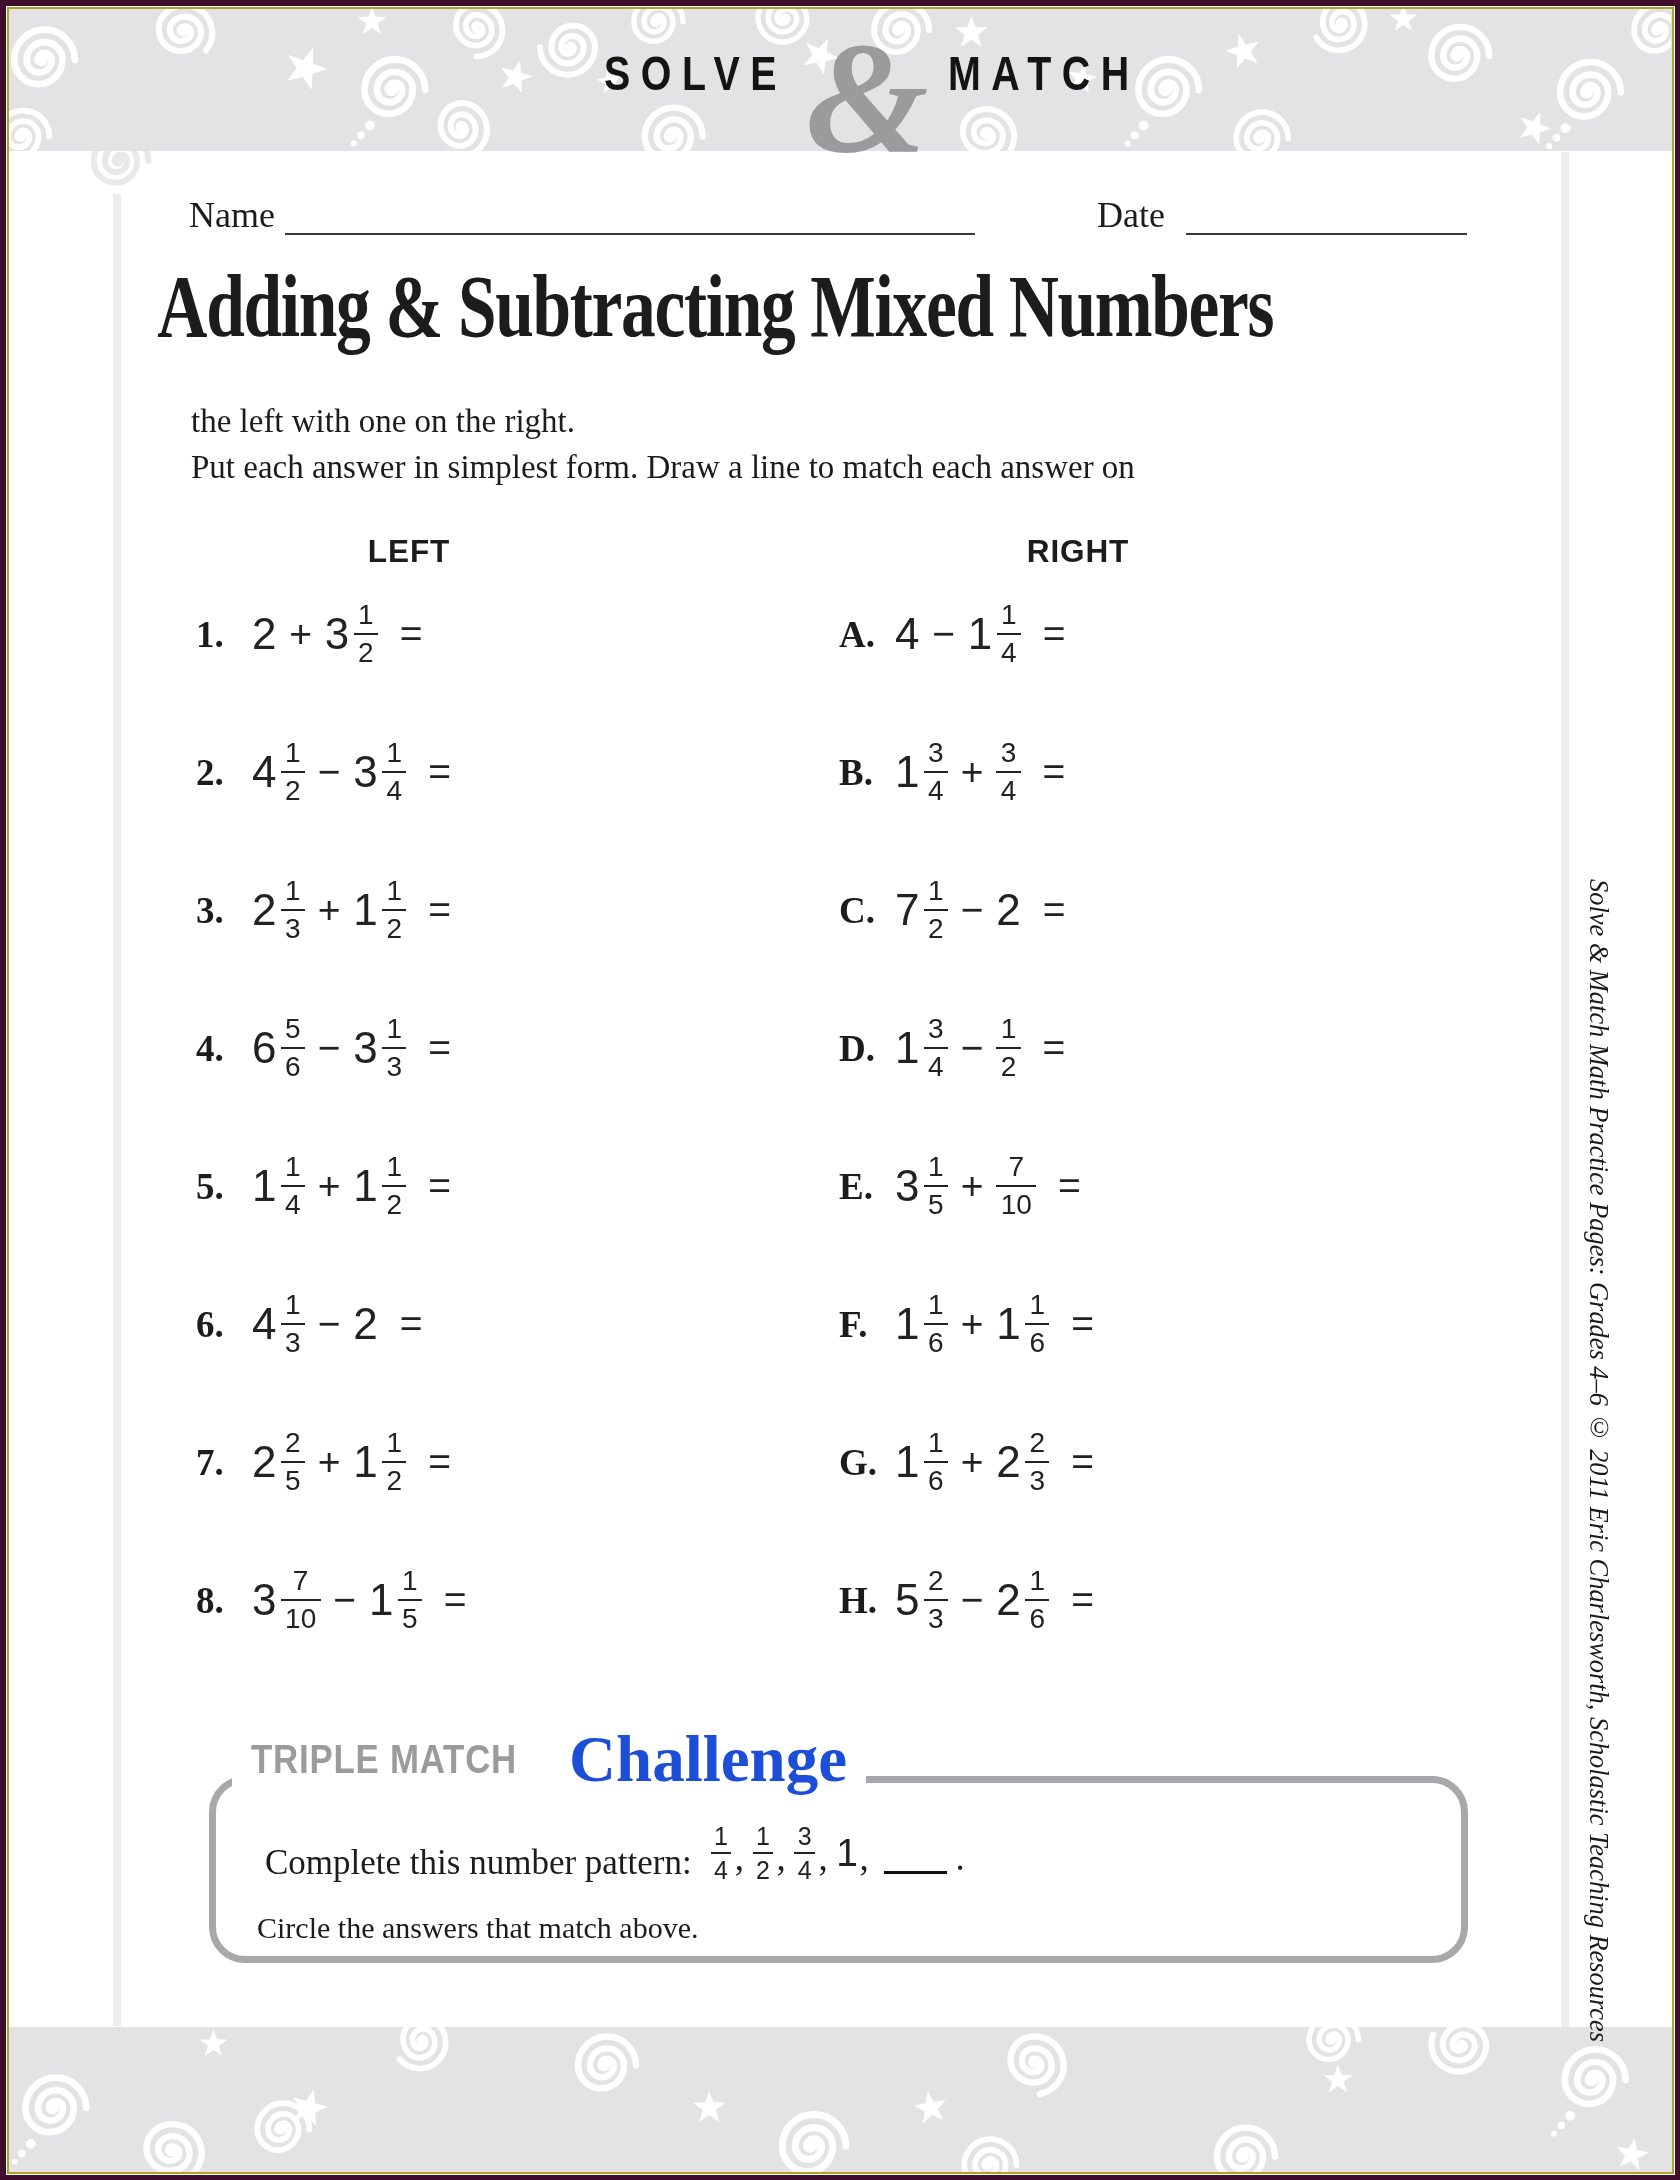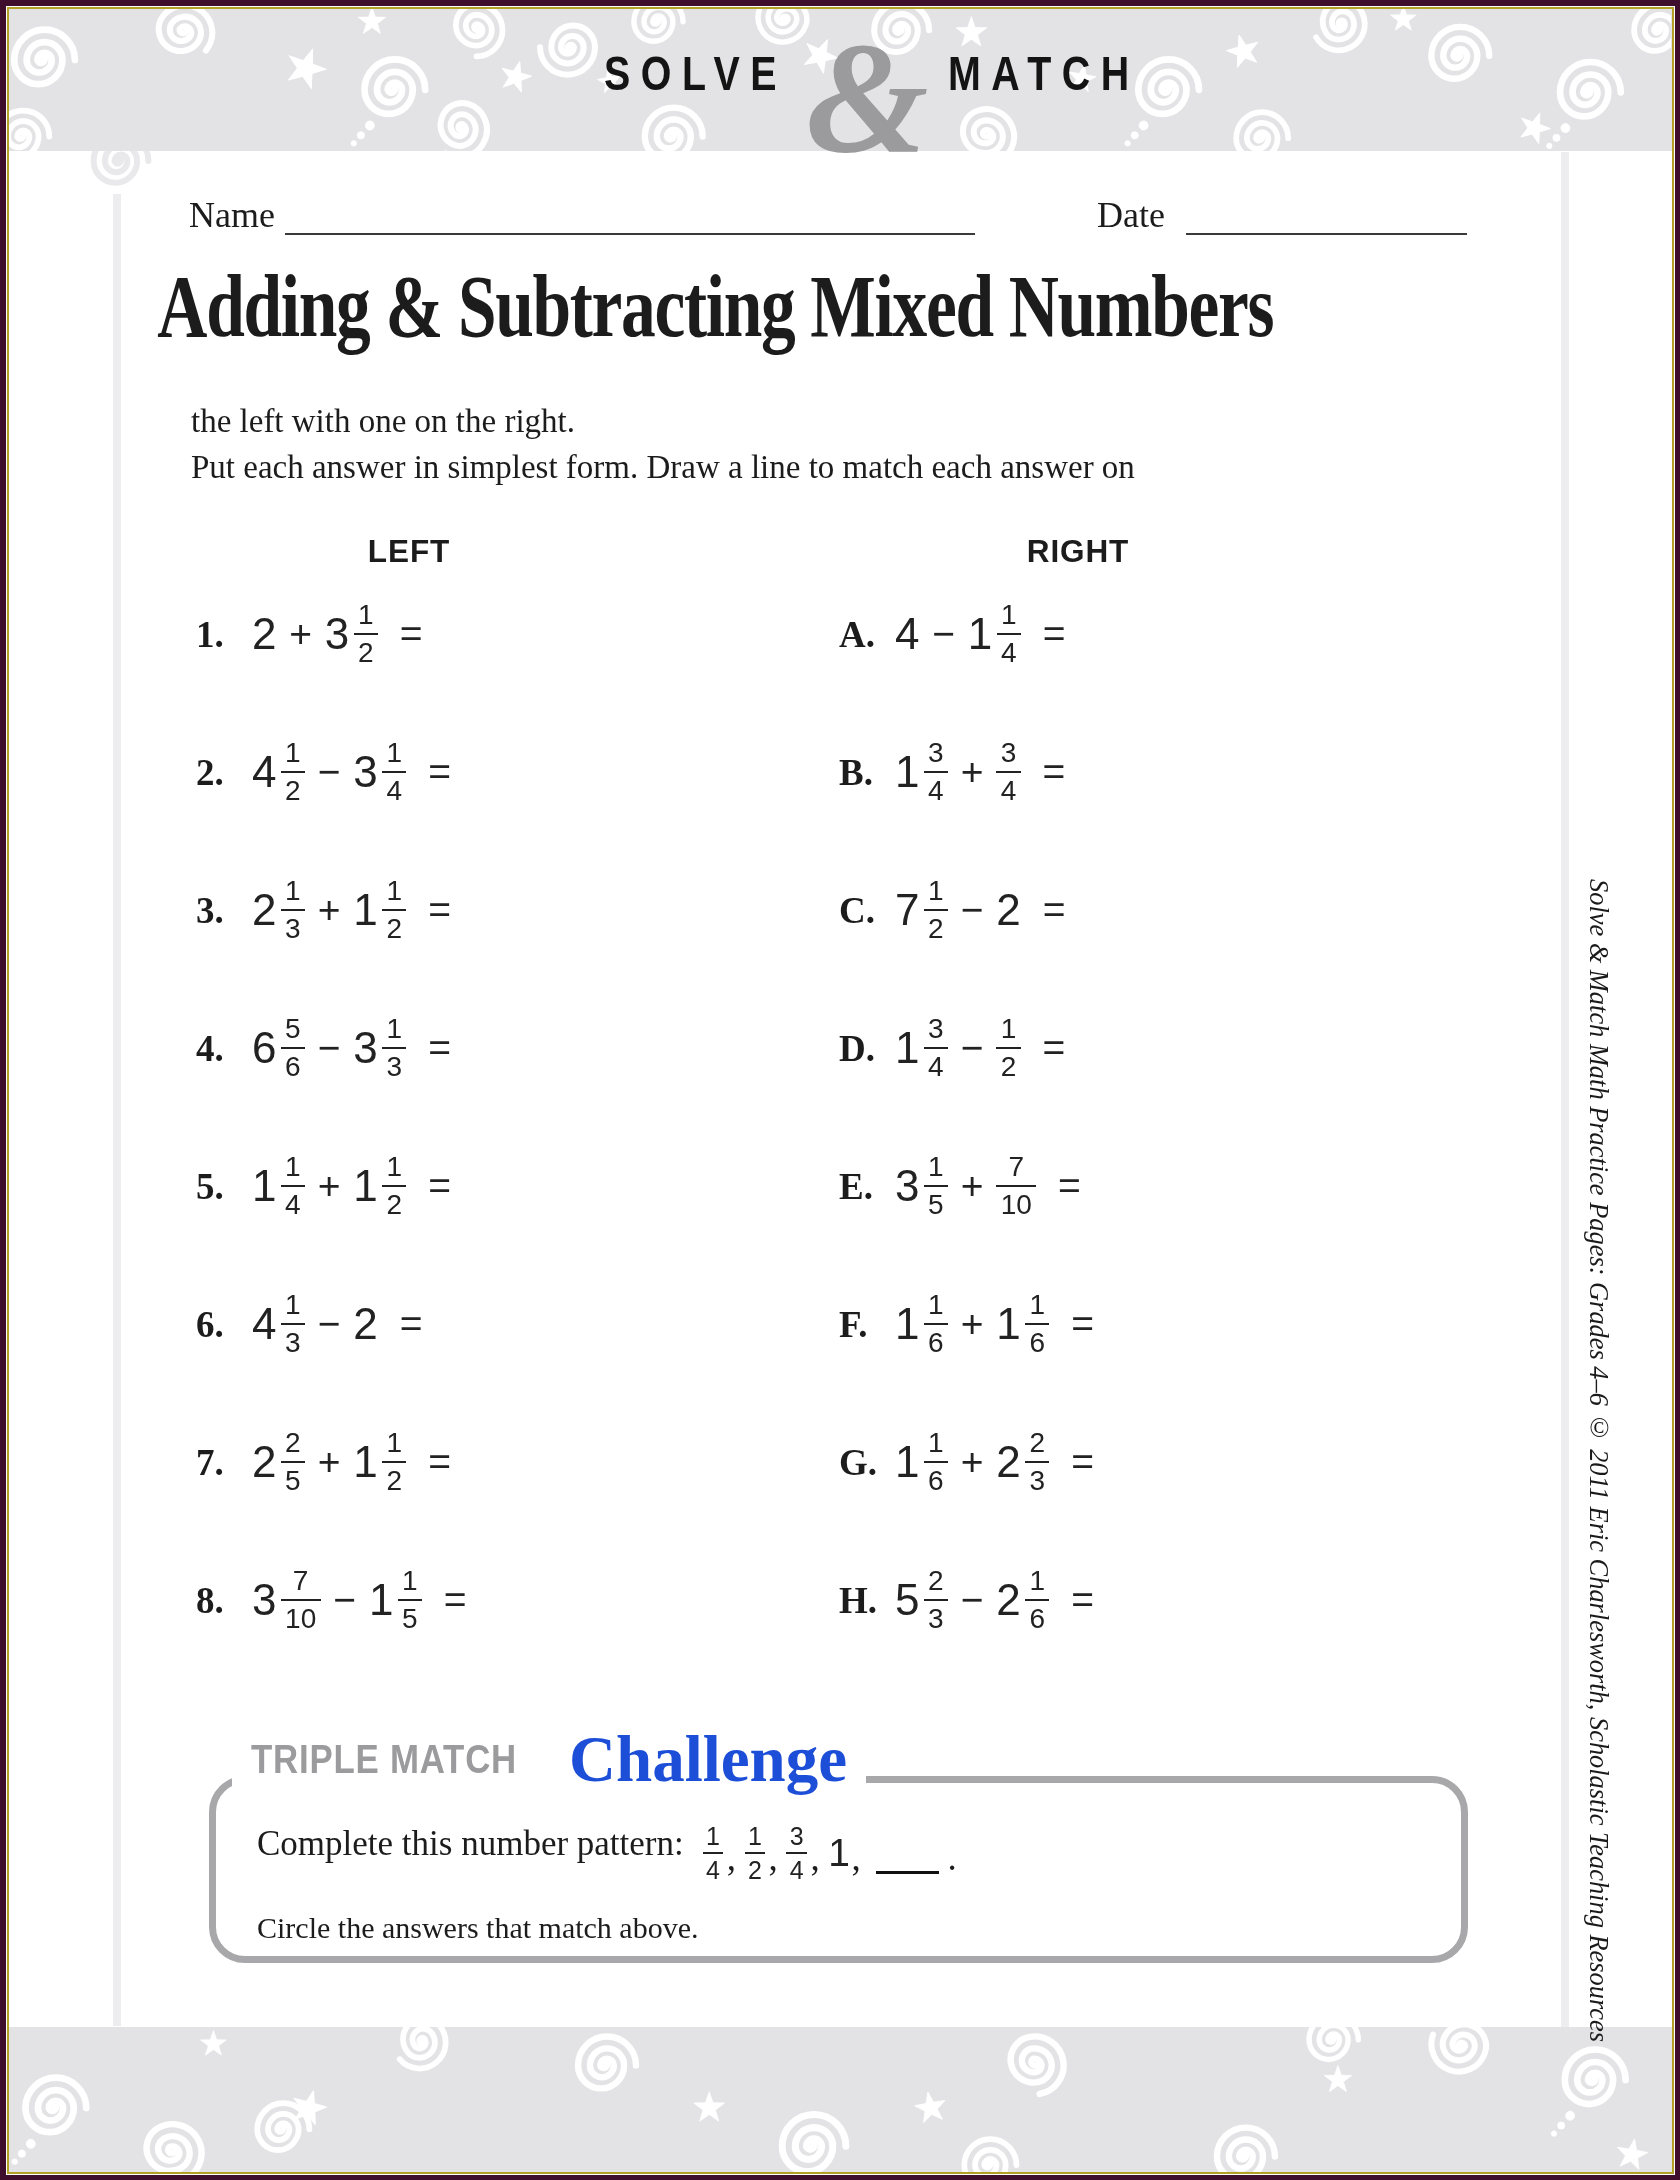--- a/index.html
+++ b/index.html
@@ -58,21 +58,21 @@
   .xpunct{font-size:37px;align-self:flex-end;margin:0 8.5px 3.4px 1.7px;}
   .blank-line{width:63px;border-bottom:3.4px solid #111;align-self:flex-end;margin:0 6.8px 8.5px 6.8px;height:0;}
   
   .challenge-box{position:absolute;left:209px;top:1776px;width:1245px;height:173px;
         border:7.7px solid #a8a8aa;border-radius:36px;z-index:2;background:#fff;}
   .challenge-heading{position:absolute;left:232px;top:1722px;display:flex;align-items:center;
         background:#fff;padding:0 19px;z-index:3;}
   .challenge-kicker{font-family:"Liberation Sans",sans-serif;font-weight:bold;font-size:41px;
         color:#9b9b9d;transform:scaleX(.85);transform-origin:left bottom;letter-spacing:0.9px;}
   .challenge-word{font-family:"Liberation Serif",serif;font-weight:bold;font-size:65px;margin-left:5.1px;color:#1d4ed8;}
-  .ch-line1{position:absolute;left:41px;top:41px;display:flex;align-items:flex-start;font-size:35px;}
+  .ch-line1{position:absolute;left:49px;top:41px;display:flex;align-items:flex-end;font-size:35px;}
   .ch-prompt{margin-right:19px;}
   .ch-line2{position:absolute;left:41px;top:128px;font-size:30px;}
   .pattern-expr .frac .fn{font-size:25px;padding:0 3.4px 3.4px;}
   .pattern-expr .frac .fd{font-size:25px;padding:3.4px 3.4px 0;}
   .pattern-expr .xw{font-size:39px;}
   .pattern-expr .frac{margin:0 1.7px;}
   
   .credit{position:absolute;left:1583px;top:879px;writing-mode:vertical-rl;font-style:italic;
         font-size:26.4px;white-space:nowrap;z-index:2;color:#1a1a1a;}
   

